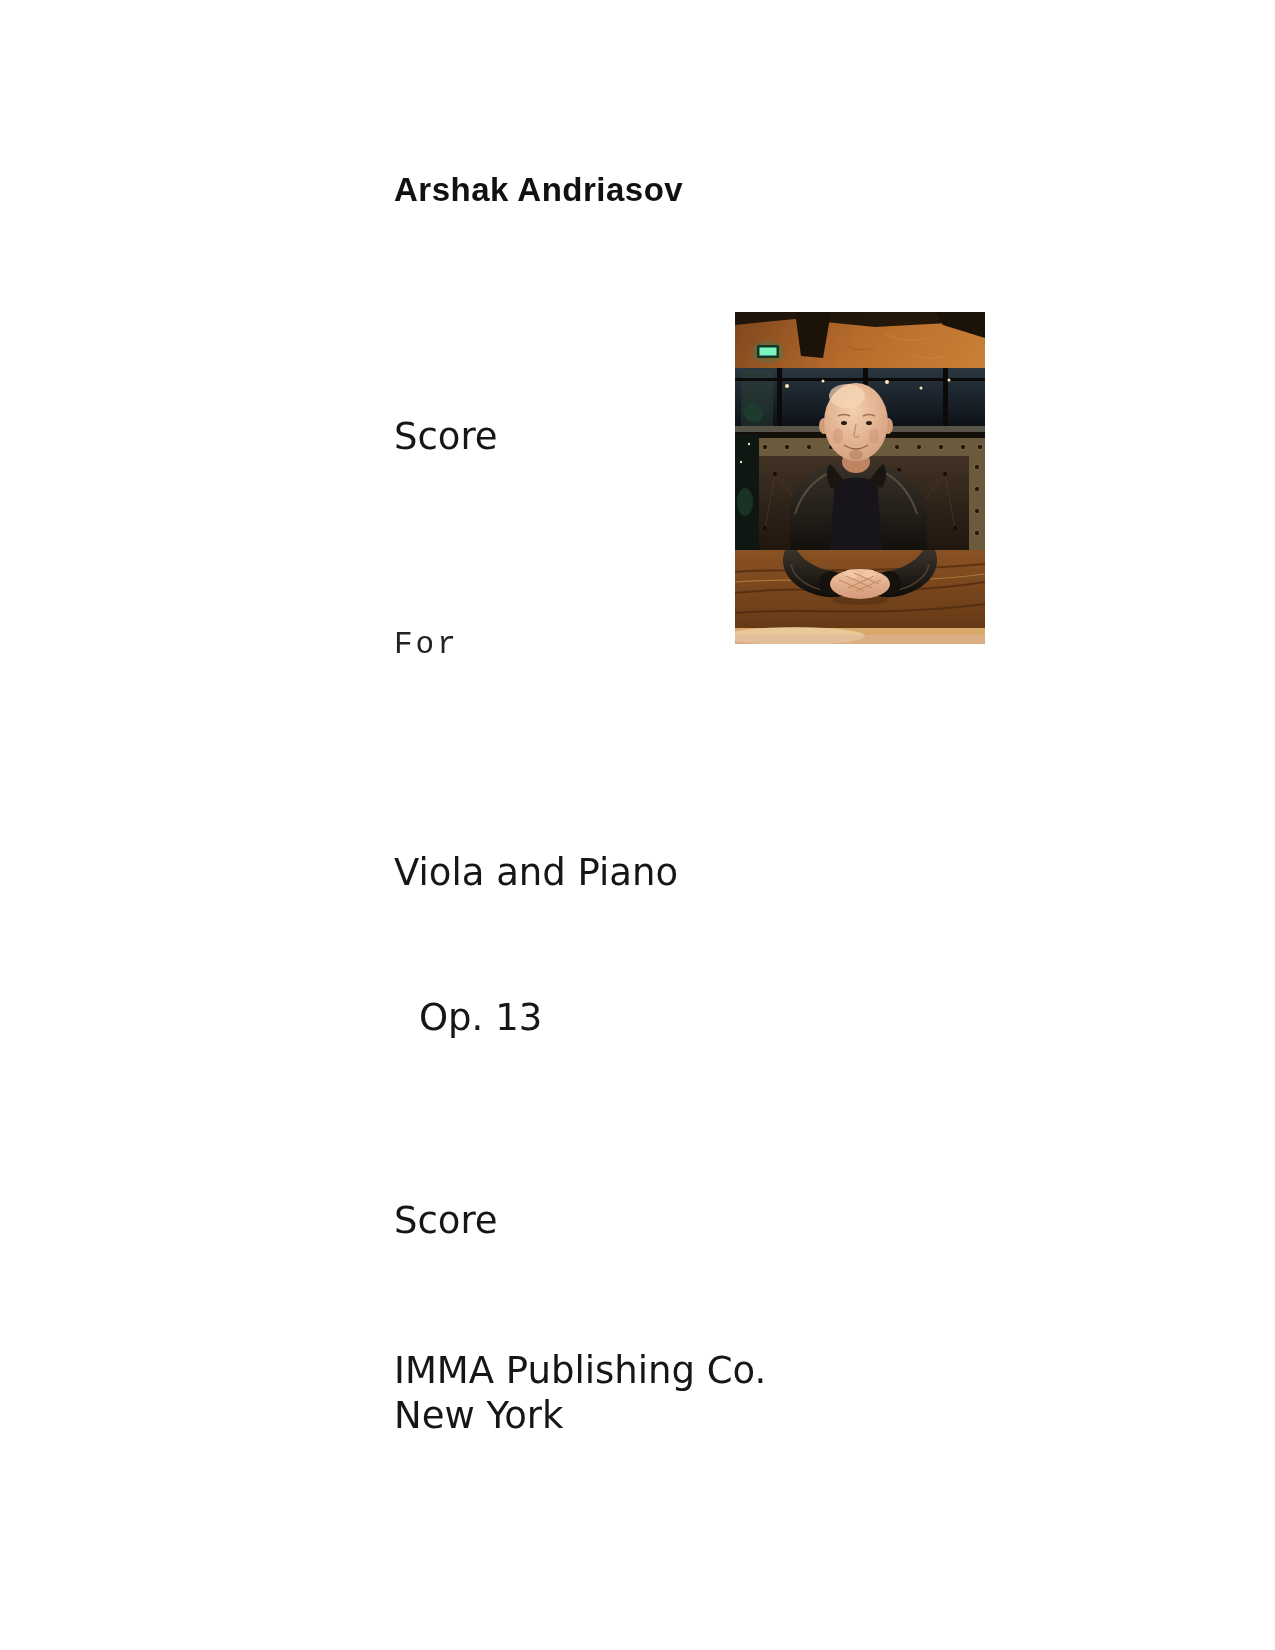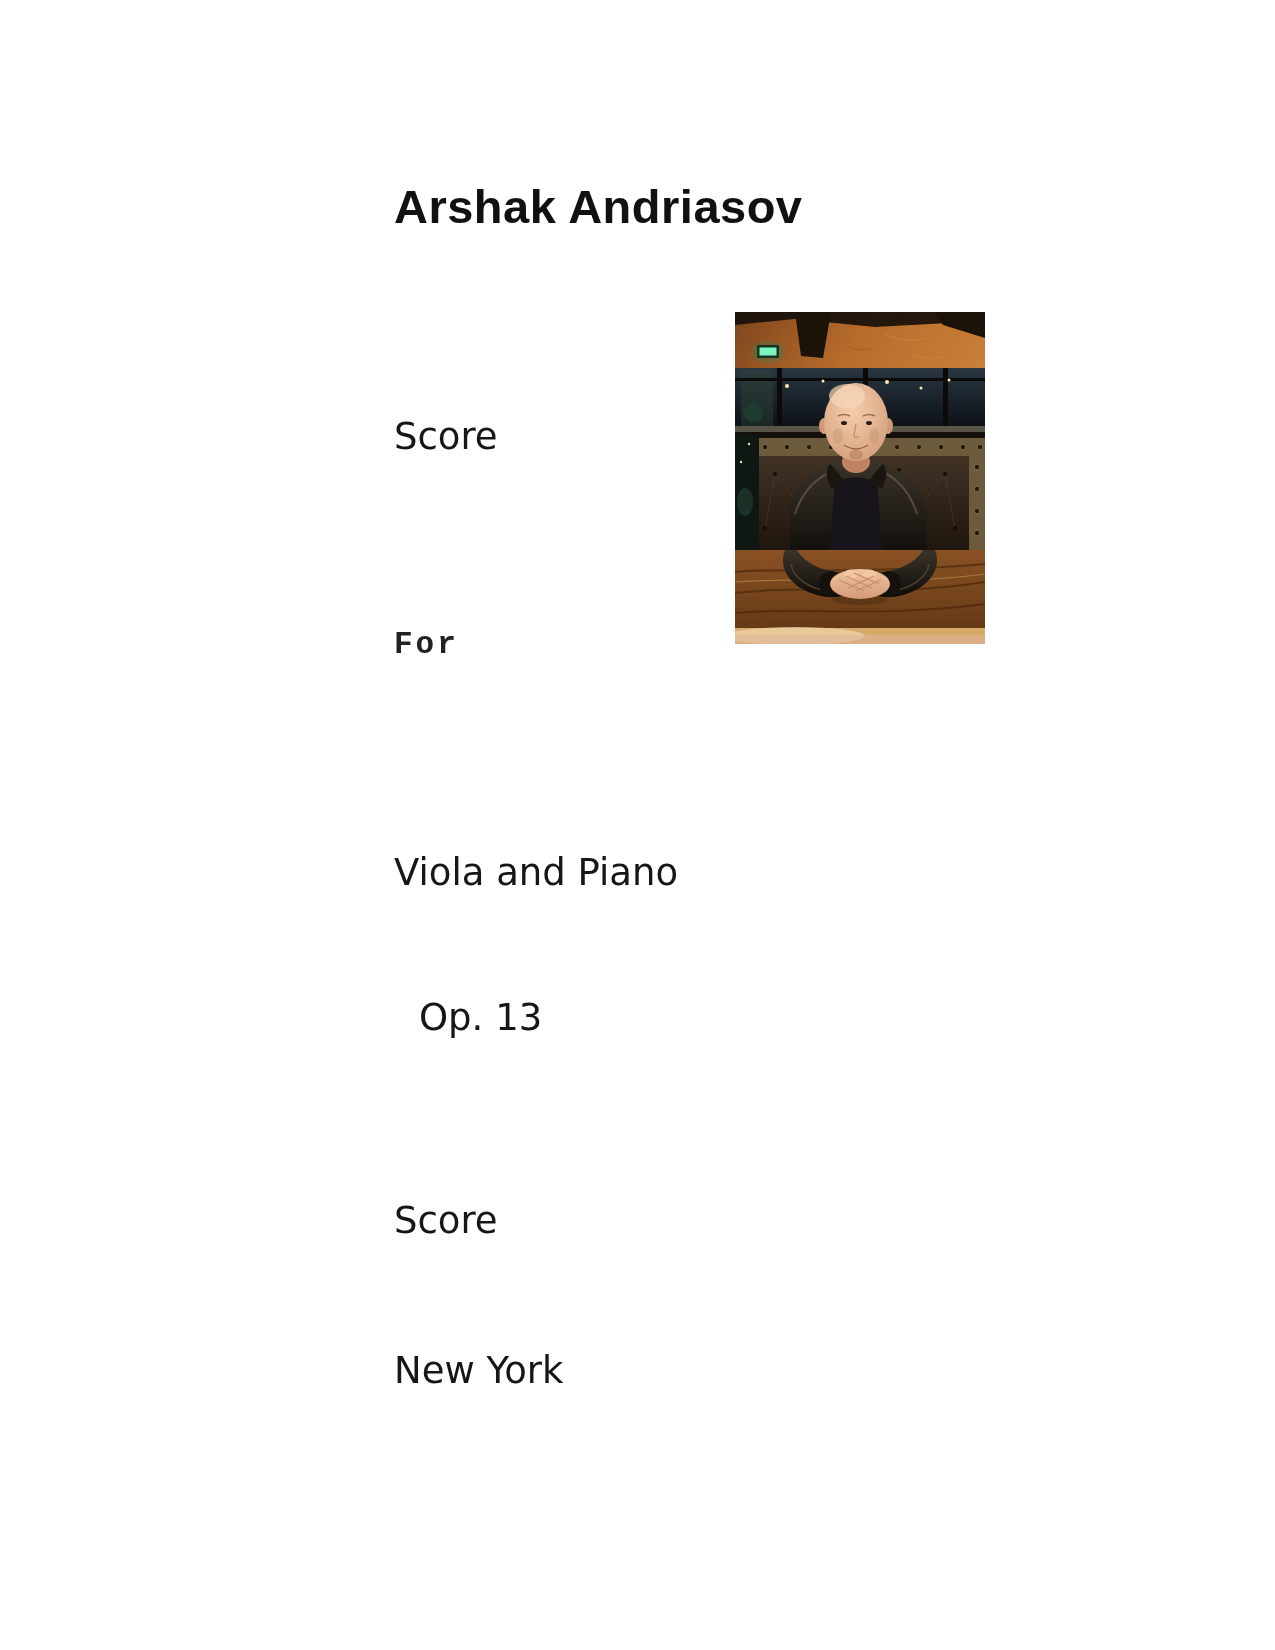--- a/index.html
+++ b/index.html
@@ -15,41 +15,41 @@
     overflow: hidden;
     font-family: "DejaVu Sans", sans-serif;
     color: #1a1a1a;
   }
   .composer-title {
     position: absolute;
     left: 394px;
     top: 150px;
     font-family: "Liberation Sans", "DejaVu Sans", sans-serif;
     font-weight: 700;
-    font-size: 47px;
+    font-size: 33px;
     letter-spacing: 0.5px;
     color: #111111;
     line-height: 1.1;
   }
   .body-line {
     position: absolute;
     left: 394px;
     font-size: 37px;
     line-height: 1.15;
     color: #161616;
     white-space: pre;
   }
   .line-sonata   { top: 416px; }
   .line-for {
     top: 627px;
     font-family: "Liberation Mono", "DejaVu Sans Mono", monospace;
     font-size: 31px;
     letter-spacing: 3px;
     color: #222222;
-    font-weight: 700;
+    font-weight: 400;
   }
   .line-instr    { top: 852px; }
   .line-opus     { top: 997px; margin-left: 25px; }
   .line-score    { top: 1200px; }
   .publisher-block {
     position: absolute;
     left: 394px;
     top: 1348px;
     font-size: 37px;
     line-height: 45px;
@@ -256,16 +256,17 @@
 
   <div class="body-line line-for">For</div>
 
   <div class="body-line line-instr">Viola and Piano</div>
 
   <div class="body-line line-opus">Op. 13</div>
 
   <div class="body-line line-score">Score</div>
 
   <div class="publisher-block">
+    <div>IMMA Publishing Co.</div>
     <div>New York</div>
   </div>
 
 </div>
 
 </body></html>

